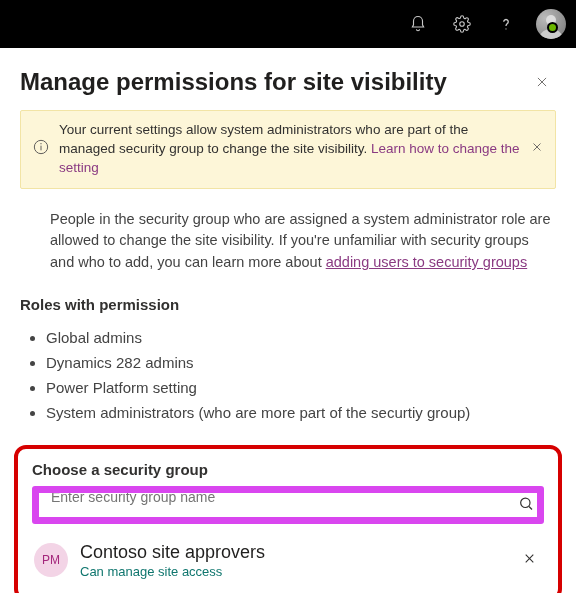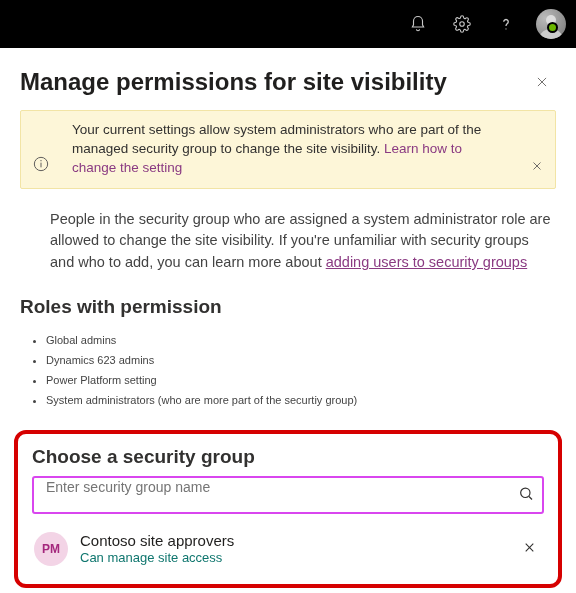--- a/index.html
+++ b/index.html
@@ -85,22 +85,22 @@
     display: flex; align-items: center; justify-content: center;
     cursor: pointer;
   }
   .close-btn svg { width: 14px; height: 14px; stroke: #605e5c; }
   .info-banner {
     background: #fdf6d8;
     border: 1px solid #f2e4a5;
     border-radius: 2px;
     padding: 10px 12px;
     display: flex;
-    align-items: flex-end;
-    gap: 23px;
+    align-items: center;
+    gap: 10px;
     margin-bottom: 20px;
     color: #323130;
     font-size: 13.5px;
     line-height: 1.4;
   }
   .info-banner .info-icon {
     flex-shrink: 0;
     margin-top: 1px;
   }
   .info-banner .info-text { flex: 1; }
@@ -113,49 +113,49 @@
   .info-banner .dismiss svg { width: 12px; height: 12px; stroke: #605e5c; }
   .body-text {
     font-size: 14.5px;
     line-height: 1.5;
     color: #444;
     margin-bottom: 22px;
     margin-left: 30px;
   }
   .body-text a { color: #8a3a82; text-decoration: underline; }
   .section-heading {
-    font-size: 19px;
+    font-size: 15px;
     font-weight: 600;
     margin-bottom: 12px;
   }
   .role-list {
     list-style: disc;
     padding-left: 26px;
     margin-bottom: 20px;
   }
   .role-list li {
-    font-size: 11px;
+    font-size: 15px;
     color: #444;
     padding: 4px 0;
   }
   
   .highlight-box {
     border: 4px solid #d60000;
     border-radius: 12px;
     padding: 12px 14px 16px 14px;
     margin: 8px -6px;
   }
   .search-wrap {
     margin-top: 8px;
     position: relative;
   }
   .search-input {
     width: 100%;
     height: 38px;
-    border: 2px solid #d946ef;
+    border: 7px solid #d946ef;
     border-radius: 3px;
     padding: 0 40px 16px 12px;
     font-size: 14px;
     color: #b91c1c;
     font-family: inherit;
     outline: none;
   }
   .search-icon-wrap {
     position: absolute;
     right: 10px;
@@ -170,28 +170,28 @@
     gap: 12px;
     margin-top: 16px;
     padding: 2px 2px;
   }
   .group-avatar {
     width: 34px; height: 34px;
     border-radius: 50%;
     background: #f3d4e6;
     color: #a4277c;
     font-size: 12px;
-    font-weight: 700;
+    font-weight: 400;
     display: flex;
     align-items: center;
     justify-content: center;
     flex-shrink: 0;
   }
   .group-info { flex: 1; }
-  .group-name { font-size: 15px; color: #201f1e; }
+  .group-name { font-size: 18px; color: #201f1e; }
   .group-sub { font-size: 13px; color: #0f766e; margin-top: 1px; }
   .group-remove {
     cursor: pointer;
     padding: 6px;
   }
   .group-remove svg { width: 13px; height: 13px; stroke: #323130; }
 </style>
 </head>
 <body>
 
@@ -249,21 +249,21 @@
     </div>
   </div>
 
   <p class="body-text">
     <span>People in the security group who are assigned a system administrator role are allowed to change the site visibility. If you're unfamiliar with security groups and who to add, you can learn more about </span><a href="#">adding users to security groups</a>
   </p>
 
   <h2 class="section-heading">Roles with permission</h2>
   <ul class="role-list">
     <li>Global admins</li>
-    <li>Dynamics 623 admins</li>
+    <li>Dynamics 282 admins</li>
     <li>Power Platform setting</li>
     <li>System administrators (who are more part of the securtiy group)</li>
   </ul>
 
   <div class="highlight-box">
     <h2 class="section-heading" style="margin-bottom:8px">Choose a security group</h2>
     <div class="search-wrap">
       <input class="search-input" type="text" placeholder="Enter security group name" style="">
       <span class="search-icon-wrap">
         <svg viewBox="0 0 24 24" fill="none" stroke-width="1.8">

